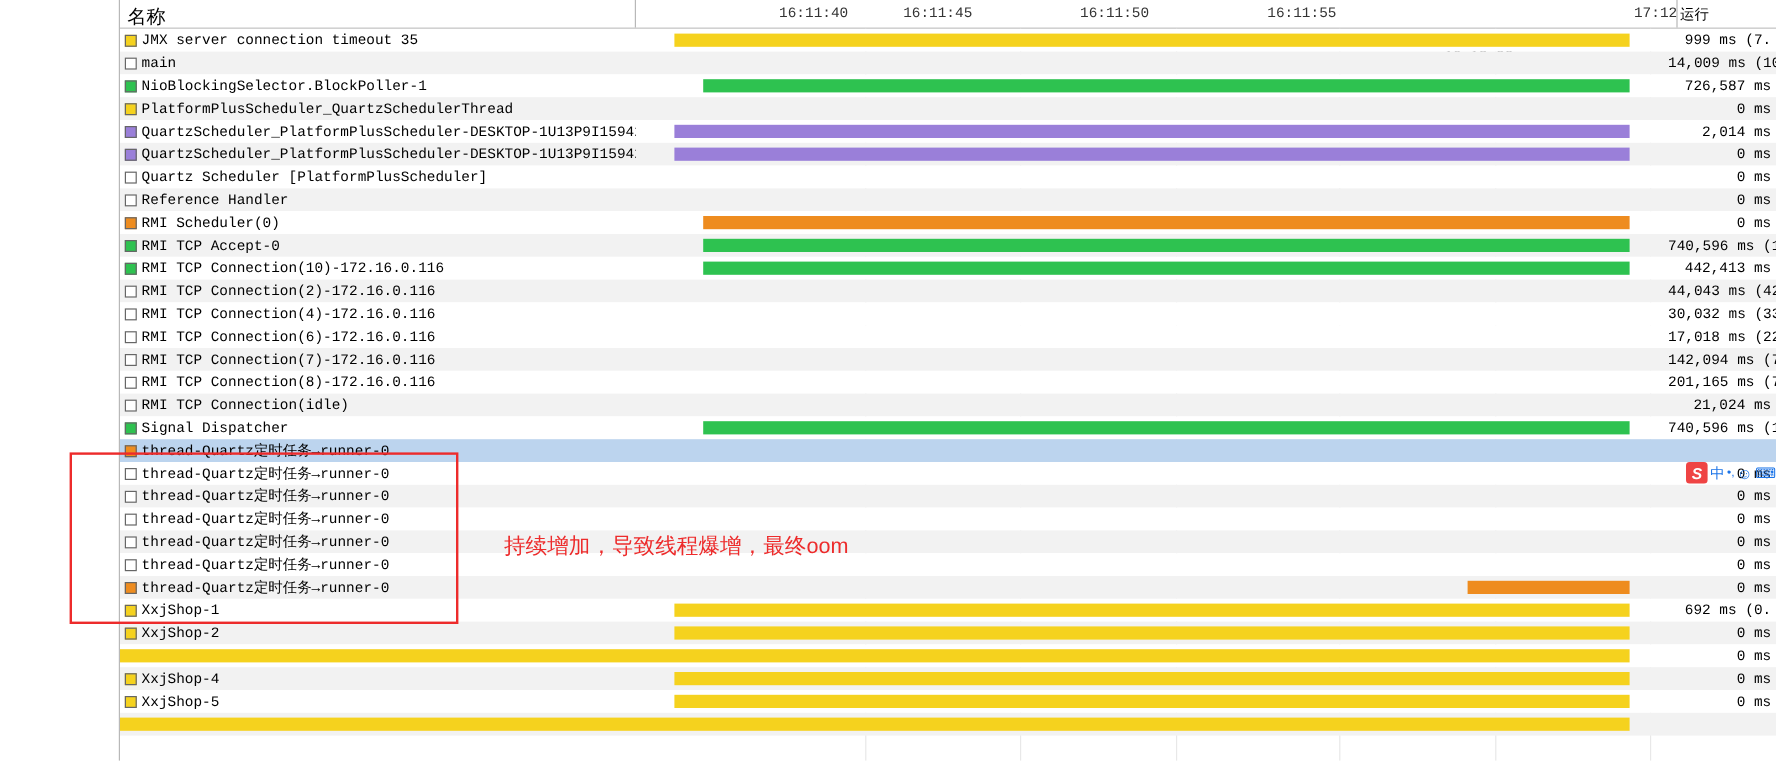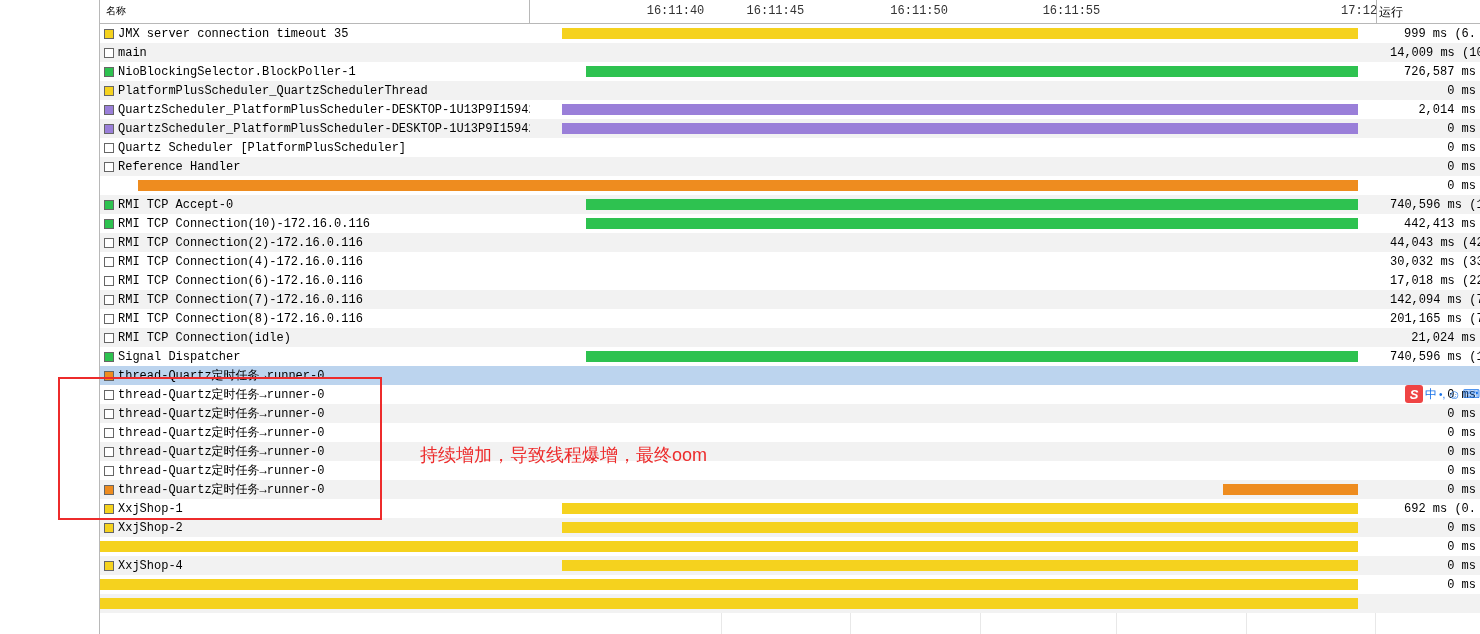--- a/index.html
+++ b/index.html
@@ -30,37 +30,37 @@
 .header-row {
   display: flex;
   height: 24px;
   border-bottom: 1px solid #b8b8b8;
   background: #fff;
 }
 .name-header {
   width: 430px;
   padding: 4px 6px;
   font-family: SimSun, sans-serif;
-  font-size: 10px;
+  font-size: 16px;
   border-right: 1px solid #b8b8b8;
 }
 .timeline-header {
   flex: 1;
   position: relative;
   font-family: "Courier New", monospace;
   font-size: 12px;
   color: #333;
 }
 .time-tick {
   position: absolute;
   top: 4px;
   transform: translateX(-50%);
 }
 .run-header {
-  width: 104px;
+  width: 83px;
   padding: 4px 2px;
   font-family: Liberation Mono, monospace;
   border-left: 1px solid #b8b8b8;
 }
 .row {
   display: flex;
   height: 19px;
   align-items: center;
   gap: 32px;
 }
@@ -191,21 +191,21 @@
       </div>
     <div class="rows-area" id="rows-area">
         <div class="row even">
           <div class="name-cell">
             <div class="color-box" style="background: rgb(245, 210, 30);"></div>
             <span>JMX server connection timeout 35</span>
           </div>
           <div class="timeline-cell">
             <div class="bar" style="left: 0%; right: 0%; background: rgb(245, 210, 30);"></div>
           </div>
-          <div class="run-cell">999 ms  (6.</div>
+          <div class="run-cell">999 ms  (7.</div>
         </div>
         <div class="row odd">
           <div class="name-cell">
             <div class="color-box" style="background: rgb(255, 255, 255);"></div>
             <span>main</span>
           </div>
           <div class="timeline-cell"></div>
           <div class="run-cell">14,009 ms  (10</div>
         </div>
         <div class="row even">
@@ -256,20 +256,24 @@
         </div>
         <div class="row odd">
           <div class="name-cell">
             <div class="color-box" style="background: rgb(255, 255, 255);"></div>
             <span>Reference Handler</span>
           </div>
           <div class="timeline-cell"></div>
           <div class="run-cell">0 ms</div>
         </div>
         <div class="row even">
+          <div class="name-cell">
+            <div class="color-box" style="background: rgb(238, 140, 31);"></div>
+            <span>RMI Scheduler(0)</span>
+          </div>
           <div class="timeline-cell">
             <div class="bar" style="left: 3%; right: 0%; background: rgb(238, 140, 31);"></div>
           </div>
           <div class="run-cell">0 ms</div>
         </div>
         <div class="row odd">
           <div class="name-cell">
             <div class="color-box" style="background: rgb(46, 194, 80);"></div>
             <span>RMI TCP Accept-0</span>
           </div>
@@ -434,20 +438,24 @@
           <div class="name-cell">
             <div class="color-box" style="background: rgb(245, 210, 30);"></div>
             <span>XxjShop-4</span>
           </div>
           <div class="timeline-cell">
             <div class="bar" style="left: 0%; right: 0%; background: rgb(245, 210, 30);"></div>
           </div>
           <div class="run-cell">0 ms</div>
         </div>
         <div class="row even">
+          <div class="name-cell">
+            <div class="color-box" style="background: rgb(245, 210, 30);"></div>
+            <span>XxjShop-5</span>
+          </div>
           <div class="timeline-cell">
             <div class="bar" style="left: 0%; right: 0%; background: rgb(245, 210, 30);"></div>
           </div>
           <div class="run-cell">0 ms</div>
         </div>
         <div class="row odd">
           <div class="timeline-cell">
             <div class="bar" style="left: 0%; right: 0%; background: rgb(245, 210, 30);"></div>
           </div>
           <div class="run-cell"></div>

